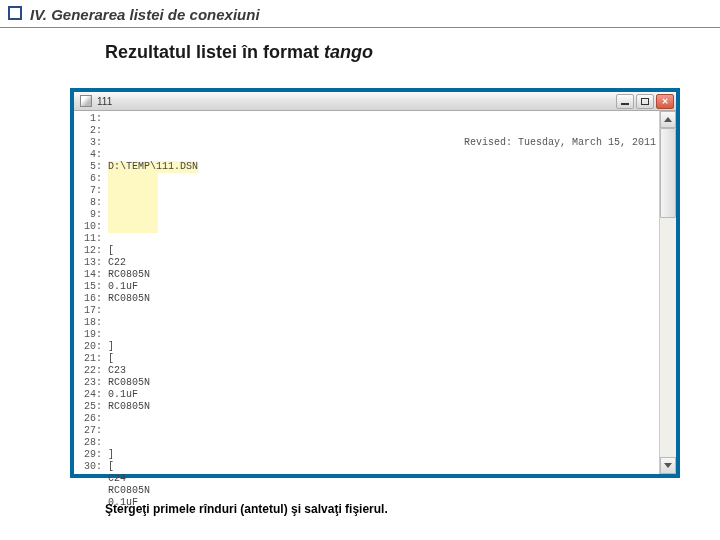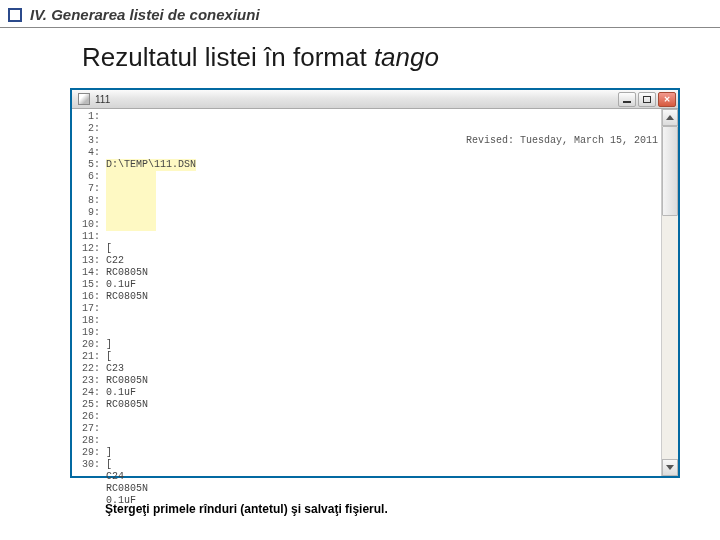--- a/index.html
+++ b/index.html
@@ -1,25 +1,25 @@
 <!DOCTYPE html>
 <html><head>
 <meta charset="utf-8">
 <style>
   * { margin: 0; padding: 0; box-sizing: border-box; }
   body { font-family: Arial, sans-serif; width: 720px; height: 540px; background: #fff; position: relative; }
   
-  .slide-header { display: flex; align-items: center; border-bottom: 1px solid #888; padding: 6px 8px 4px; }
+  .slide-header { display: flex; align-items: flex-start; border-bottom: 1px solid #888; padding: 6px 8px 4px; }
   .header-bullet { width: 14px; height: 14px; border: 2px solid #2b4a8b; margin-right: 8px; flex-shrink: 0; }
   .header-text { font-size: 15px; font-weight: bold; font-style: italic; color: #3a3a3a; }
   
-  .slide-title { font-size: 26px; font-weight: normal; color: #1a1a1a; padding: 14px 0 10px 82px; }
+  .slide-title { font-size: 18px; font-weight: bold; color: #1a1a1a; padding: 14px 0 10px 105px; }
   .slide-title em { font-style: italic; }
   
-  .window { position: absolute; left: 70px; top: 88px; width: 610px; height: 390px; border: 2px solid #0369a1; background: #eceae4; font-family: "Courier New", monospace; font-size: 10px; color: #444; }
+  .window { position: absolute; left: 70px; top: 88px; width: 610px; height: 390px; border: 4px solid #0369a1; background: #eceae4; font-family: "Courier New", monospace; font-size: 10px; color: #444; }
   
   .titlebar { height: 19px; background: linear-gradient(180deg, #fbfbfb 0%, #e6e6e6 45%, #d5d5d5 100%); border-bottom: 1px solid #aaa; display: flex; align-items: center; padding: 0 2px 0 6px; }
   .titlebar-icon { width: 12px; height: 12px; margin-right: 5px; background: linear-gradient(135deg,#fff 30%,#bbb 70%); border: 1px solid #888; }
   .titlebar-text { font-family: Tahoma, sans-serif; font-size: 10px; color: #333; flex: 1; }
   .titlebar-btns { display: flex; gap: 2px; }
   .tb-btn { width: 18px; height: 15px; border: 1px solid #aaa; border-radius: 2px; display: flex; align-items: center; justify-content: center; font-family: Arial; font-size: 8px; font-weight: bold; }
   .tb-min { background: linear-gradient(180deg,#fdfdfd,#d7d7d7); }
   .tb-max { background: linear-gradient(180deg,#fdfdfd,#d7d7d7); }
   .tb-close { background: linear-gradient(180deg,#f29a8f,#d65a3f); color: #fff; border-color: #a84b35; }
   .tb-min span { width: 8px; height: 2px; background:#333; margin-top:5px; }

